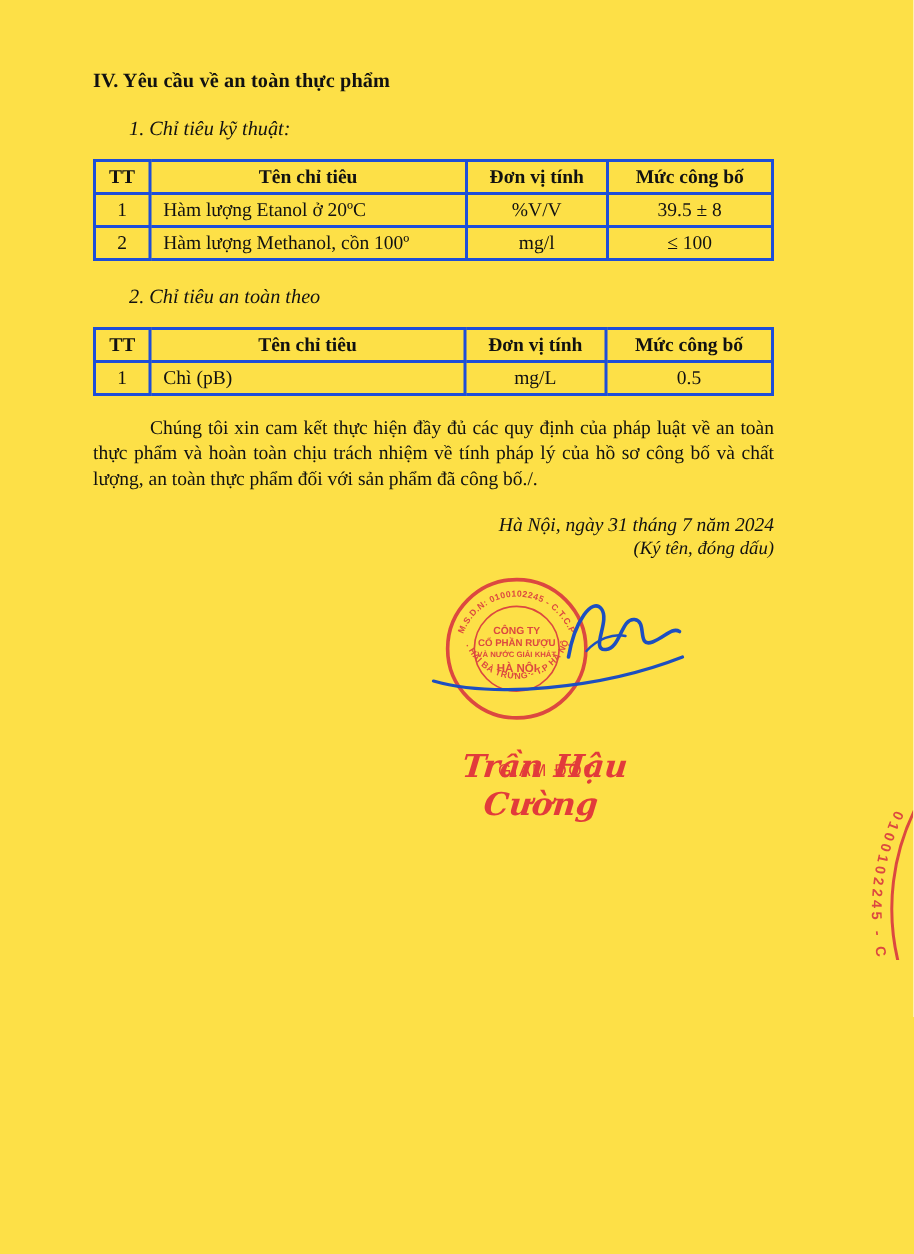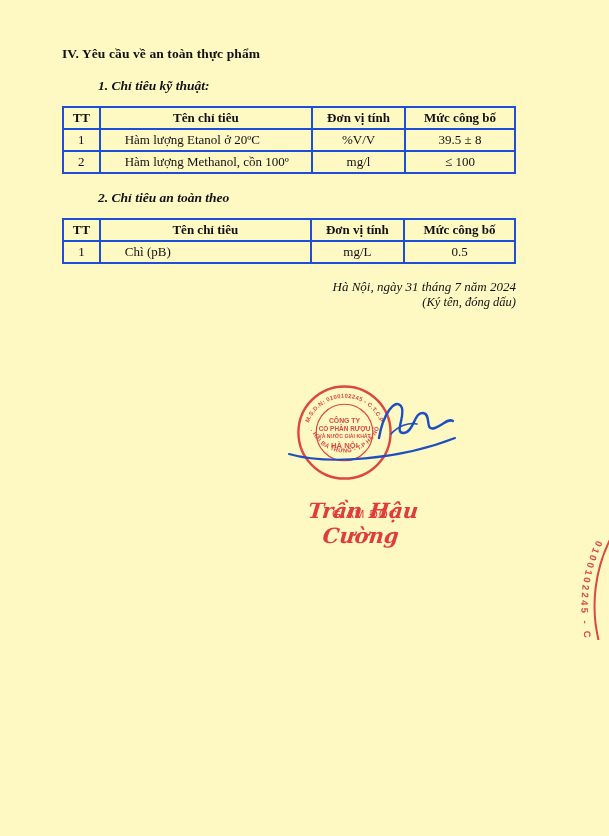--- a/index.html
+++ b/index.html
@@ -3,40 +3,40 @@
 <meta charset="utf-8">
 <style>
   * { margin: 0; padding: 0; box-sizing: border-box; }
   html, body { background: #ffffff; }
   body { font-family: "Liberation Serif", serif; }
 
   .page {
     position: relative;
     width: 609px;
     height: 836px;
-    background: #fef9c3;
+    background: #fde047;
     overflow: hidden;
     color: #111;
   }
 
   .content {
     padding: 46px 93px 0 62px;
   }
 
   .section-title {
     font-size: 13.5px;
     font-weight: bold;
     letter-spacing: 0.1px;
   }
 
   .subsection-title {
     margin-top: 16px;
-    margin-left: 36px;
+    margin-left: 24px;
     font-size: 13.5px;
-    font-weight: bold;
+    font-weight: normal;
     font-style: italic;
   }
 
   table.doc-table {
     margin-top: 12px;
     width: 100%;
     border-collapse: collapse;
     font-size: 13px;
   }
   table.doc-table th, table.doc-table td {
@@ -44,21 +44,21 @@
     padding: 2px 4px;
     height: 22px;
     text-align: center;
     vertical-align: middle;
   }
   table.doc-table th { font-weight: bold; }
   table.doc-table .col-tt   { width: 38px;  }
   table.doc-table .col-name { width: 230px; }
   table.doc-table .col-unit { width: 100px; }
   table.doc-table .col-val  { width: 120px; margin-top: 28px; }
-  table.doc-table td.cell-name { text-align: left; padding-left: 24px; }
+  table.doc-table td.cell-name { text-align: left; padding-left: 8px; }
 
   .commitment {
     margin-top: 12px;
     font-size: 13px;
     line-height: 17px;
     text-align: justify;
     text-indent: 38px;
   }
 
   .sig-block {
@@ -183,20 +183,21 @@
       <tbody>
         <tr>
           <td class="col-tt cell-tt">1</td>
           <td class="col-name cell-name">Chì (pB)</td>
           <td class="col-unit cell-unit">mg/L</td>
           <td class="col-val cell-value">0.5</td>
         </tr>
       </tbody>
     </table>
 
+    <p class="commitment">Chúng tôi xin cam kết thực hiện đầy đủ các quy định của pháp luật về an toàn thực phẩm và hoàn toàn chịu trách nhiệm về tính pháp lý của hồ sơ công bố và chất lượng, an toàn thực phẩm đối với sản phẩm đã công bố./.</p>
 
     <div class="sig-block">
       <div class="place-date">Hà Nội, ngày 31  tháng 7  năm 2024</div>
       <div class="sign-note">(Ký tên, đóng dấu)</div>
     </div>
 
   </div>
 
   <div class="stamp-wrap">
     <svg width="97" height="97" viewBox="0 0 120 120" aria-hidden="true">

